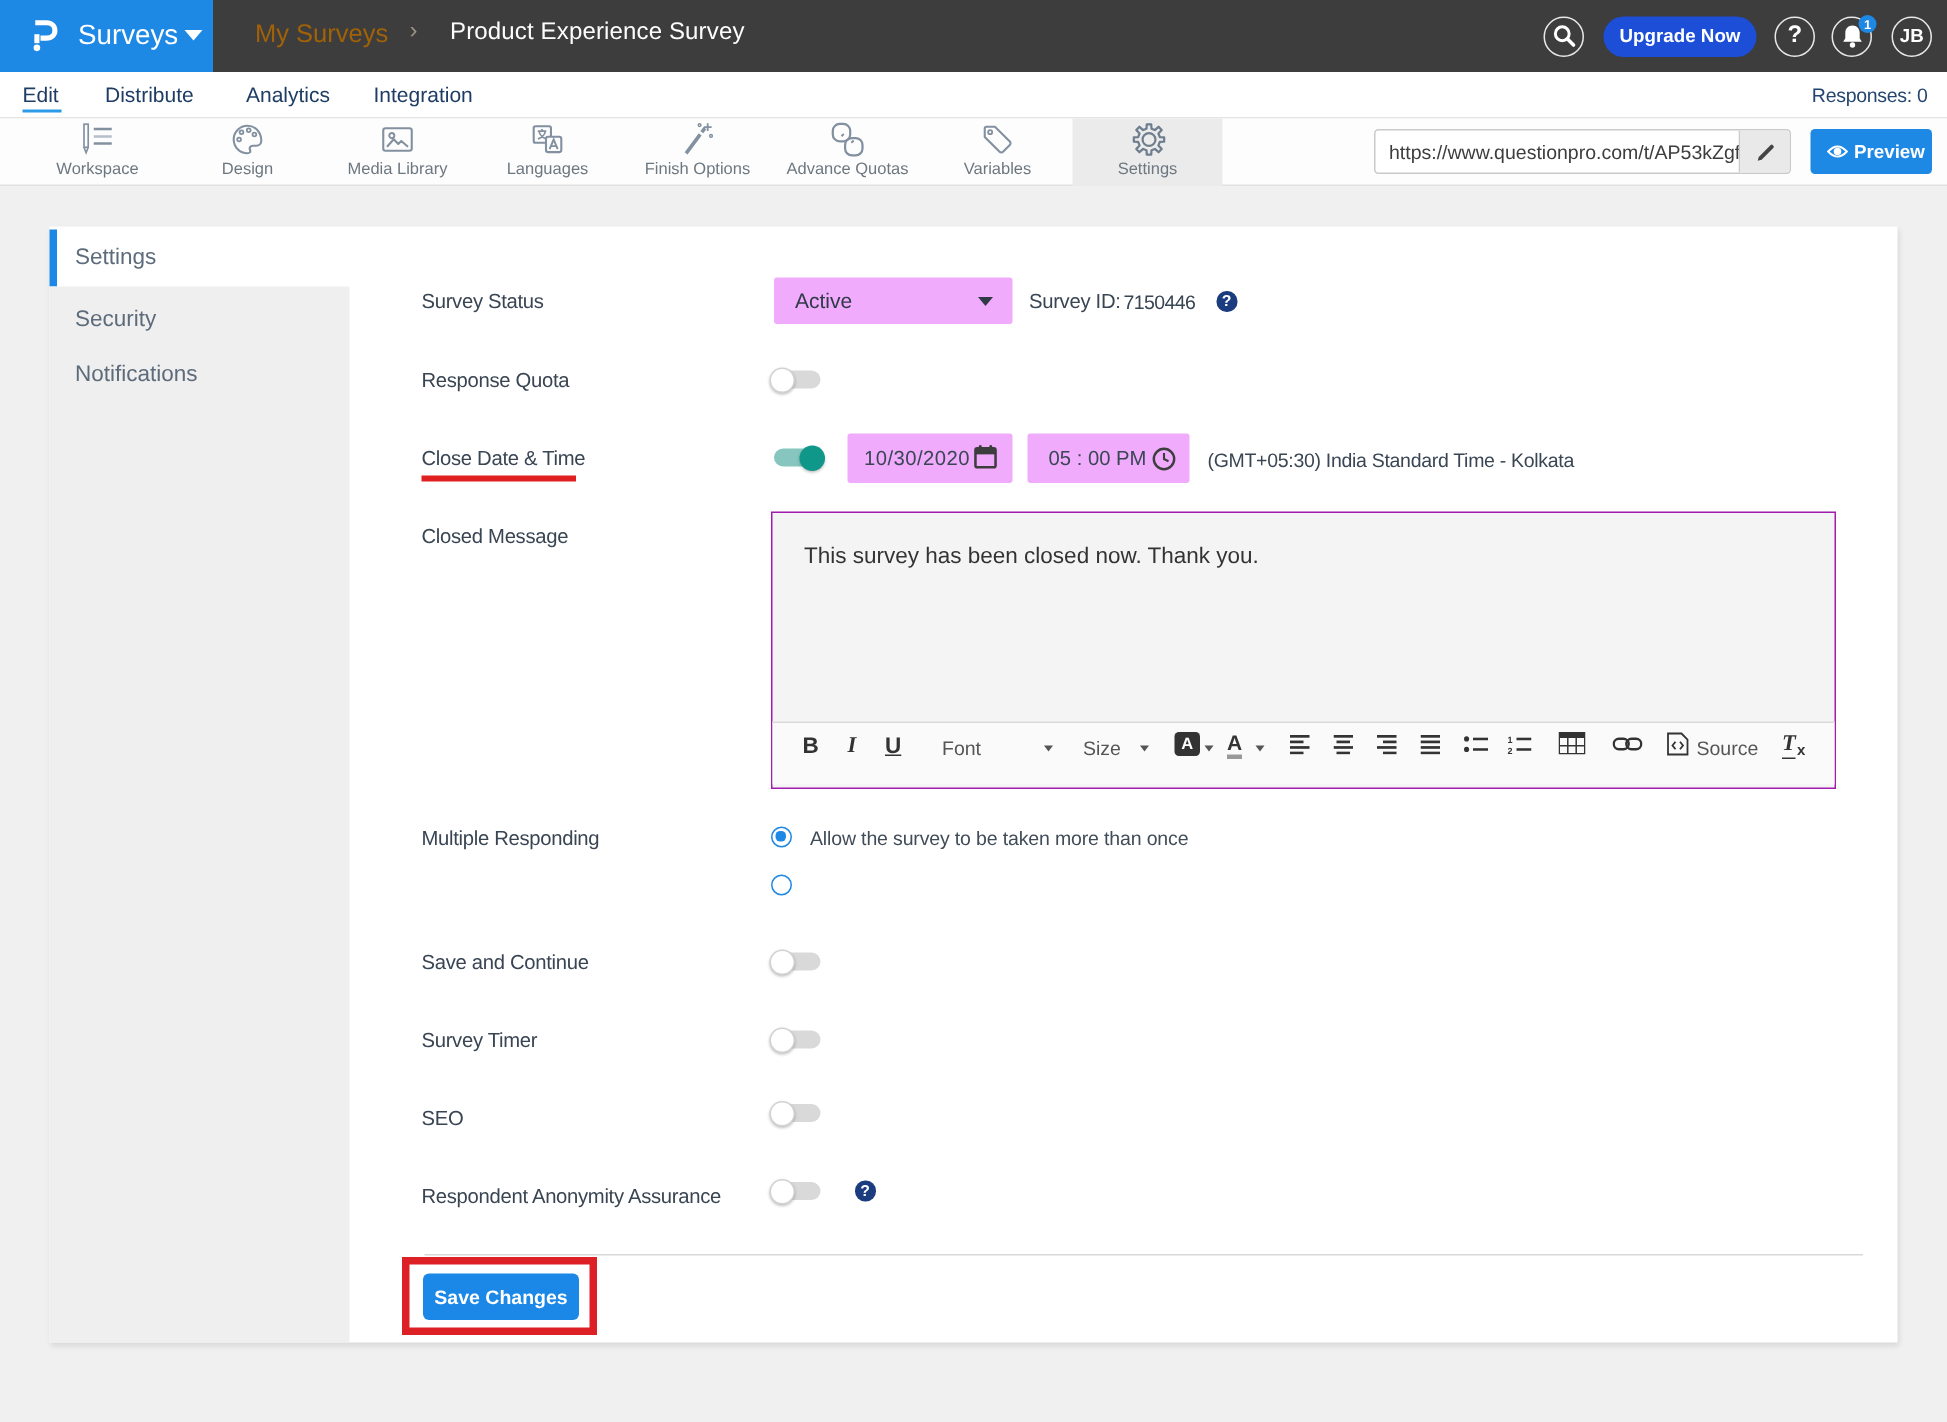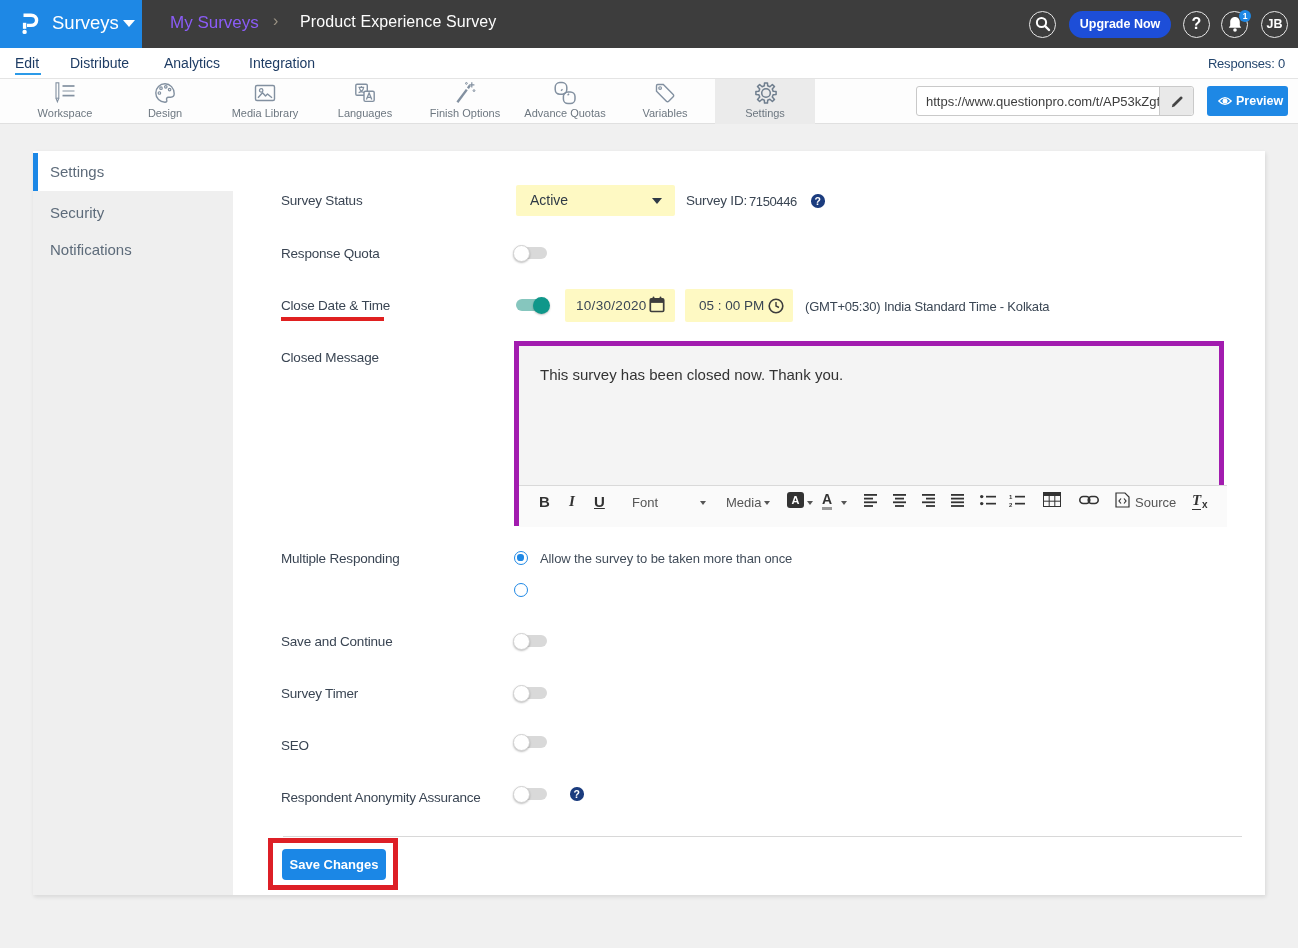--- a/index.html
+++ b/index.html
@@ -5,21 +5,21 @@
 * { margin:0; padding:0; box-sizing:border-box; }
 html,body { width:1298px; height:948px; font-family:"Liberation Sans", sans-serif; background:#f0f0f0; overflow:hidden; }
 .abs { position:absolute; }
 #stage { position:relative; width:1298px; height:948px; }
 
 
 #topbar { left:0; top:0; width:1298px; height:48px; background:#3d3d3d; }
 #logobox { left:0; top:0; width:142px; height:48px; background:#1e88e5; }
 #surveys-txt { left:52px; top:12px; color:#fff; font-size:18.5px; }
 #logo-caret { left:123px; top:20px; width:0; height:0; border-left:6.5px solid transparent; border-right:6.5px solid transparent; border-top:7.5px solid #fff; }
-#crumb1 { left:170px; top:13px; color:#8b5cf6; font-size:17px; }
+#crumb1 { left:170px; top:13px; color:#a16207; font-size:17px; }
 #crumb-sep { left:273px; top:12px; color:#9b9385; font-size:16px; }
 #crumb2 { left:300px; top:13px; color:#fdfdfd; font-size:16px; letter-spacing:0.1px; }
 .circ { width:27px; height:27px; border:1.6px solid #e8e8e8; border-radius:50%; top:10.5px; }
 #upgrade { left:1069px; top:11px; width:102px; height:27px; background:#1d4ed8; border-radius:14px; color:#fff; font-size:12.5px; font-weight:bold; text-align:center; line-height:27px; }
 #helpq { left:1183px; color:#fff; font-weight:bold; font-size:16px; text-align:center; line-height:24px; }
 #bellc { left:1221px; }
 #jb { left:1261px; color:#fff; font-weight:bold; font-size:12.5px; text-align:center; line-height:24px; }
 #bellbadge { left:1239px; top:10px; width:12px; height:12px; background:#1e88e5; border-radius:50%; color:#fff; font-size:8.5px; font-weight:bold; text-align:center; line-height:12px; }
 #searchc { left:1029px; }
 
@@ -53,29 +53,29 @@
 #sb-notif { left:17px; top:50px; font-size:15px; color:#5d6b7a; }
 
 .flabel { font-size:13.5px; letter-spacing:-0.2px; color:#3a4553; }
 .flabel2 { font-size:13px; letter-spacing:-0.1px; color:#414c59; }
 
 .tog { width:31px; height:12px; border-radius:6px; background:#d9d9d9; }
 .tog .knob { position:absolute; left:-3px; top:-2.5px; width:17px; height:17px; border-radius:50%; background:#fff; border:1px solid #d2d2d2; box-shadow:0 1px 2px rgba(0,0,0,.25); }
 .tog.on { background:#86c6be; }
 .tog.on .knob { left:auto; right:-3px; background:#0f978a; border:none; }
 
-.ginput { background:#fef9c3; border-radius:2px; }
+.ginput { background:#f0abfc; border-radius:2px; }
 .helpc { width:13.5px; height:13.5px; border-radius:50%; background:#1b3c7e; color:#fff; font-size:10.5px; font-weight:bold; text-align:center; line-height:14px; }
 
 
 .radio { width:14px; height:14px; border:1.6px solid #1e88e5; border-radius:50%; background:#fff; }
 .radio .dot { position:absolute; left:2.4px; top:2.4px; width:6.2px; height:6.2px; border-radius:50%; background:#1e88e5; }
 
 
-#editor { left:514px; top:341px; width:710px; height:185px; background:#f4f4f4; border:5px solid #a21caf; }
+#editor { left:514px; top:341px; width:710px; height:185px; background:#f4f4f4; border:1px solid #a21caf; }
 #edtext { left:21px; top:20px; font-size:15px; color:#333; }
 #edbar { left:0; top:139px; width:708px; height:42px; background:#fafafa; border-top:1px solid #d9d9d9; }
 
 #savebtn-wrap { left:235px; top:687px; width:130px; height:52px; border:5px solid #dd1f26; }
 #savebtn { left:249px; top:698px; width:104px; height:31px; background:#1b87e6; border-radius:4px; color:#fff; font-size:13px; font-weight:bold; text-align:center; line-height:31px; }
 #divider { left:250px; top:685px; width:959px; height:1px; background:#d8d8d8; }
 #redline { left:248px; top:166px; width:103px; height:4px; background:#e02020; }
 </style>
 </head>
 <body>
@@ -280,21 +280,21 @@
   </div>
 
   <div class="abs" id="editor">
     <div class="abs" id="edtext">This survey has been closed now. Thank you.</div>
     <div class="abs" id="edbar">
       <div class="abs" style="left:20px;top:7px;font-size:15px;color:#333;font-weight:bold">B</div>
       <div class="abs" style="left:50px;top:7px;font-size:15px;color:#333;font-weight:bold;font-style:italic;font-family:'Liberation Serif',serif">I</div>
       <div class="abs" style="left:75px;top:7px;font-size:15px;color:#333;font-weight:bold;text-decoration:underline">U</div>
       <div class="abs" style="left:113px;top:9px;font-size:13px;color:#555">Font</div>
       <div class="abs" style="left:181px;top:15px;width:0;height:0;border-left:3.5px solid transparent;border-right:3.5px solid transparent;border-top:4px solid #555"></div>
-      <div class="abs" style="left:207px;top:9px;font-size:13px;color:#555">Media</div>
+      <div class="abs" style="left:207px;top:9px;font-size:13px;color:#555">Size</div>
       <div class="abs" style="left:245px;top:15px;width:0;height:0;border-left:3.5px solid transparent;border-right:3.5px solid transparent;border-top:4px solid #555"></div>
       <div class="abs" style="left:268px;top:6px;width:17px;height:16px;background:#333;border-radius:3px;color:#fff;font-size:11px;font-weight:bold;text-align:center;line-height:16px">A</div>
       <div class="abs" style="left:288px;top:15px;width:0;height:0;border-left:3.5px solid transparent;border-right:3.5px solid transparent;border-top:4px solid #555"></div>
       <div class="abs" style="left:303px;top:5px;font-size:14px;color:#333;font-weight:bold;border-bottom:3px solid #999;padding-bottom:0px">A</div>
       <div class="abs" style="left:322px;top:15px;width:0;height:0;border-left:3.5px solid transparent;border-right:3.5px solid transparent;border-top:4px solid #555"></div>
 
       <svg class="abs" style="left:345px;top:8px" width="14" height="13" viewBox="0 0 14 13">
           <g fill="#333">
             <rect y="0" width="13" height="1.8"></rect>
             <rect y="3.7" width="9" height="1.8"></rect>

